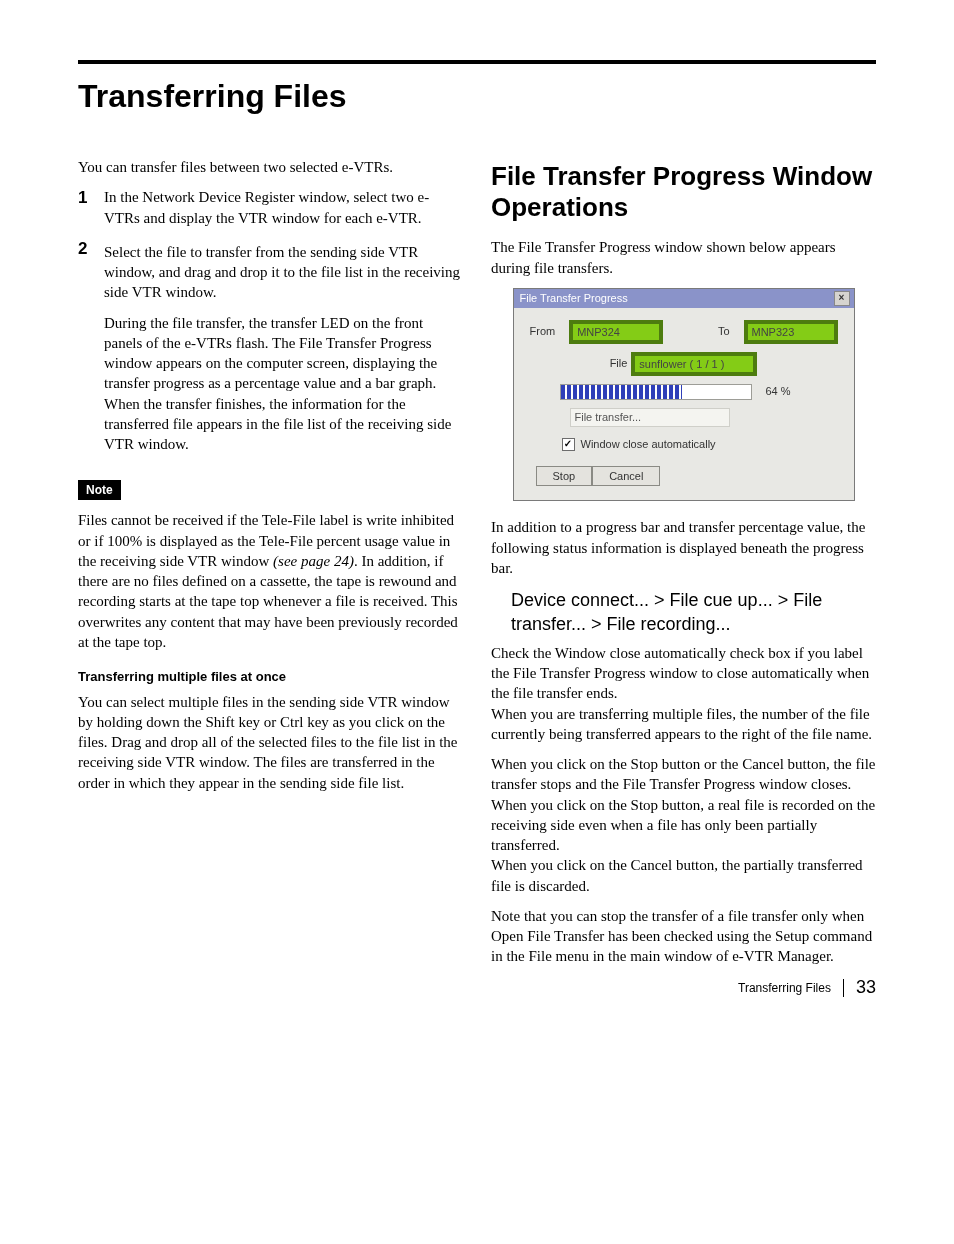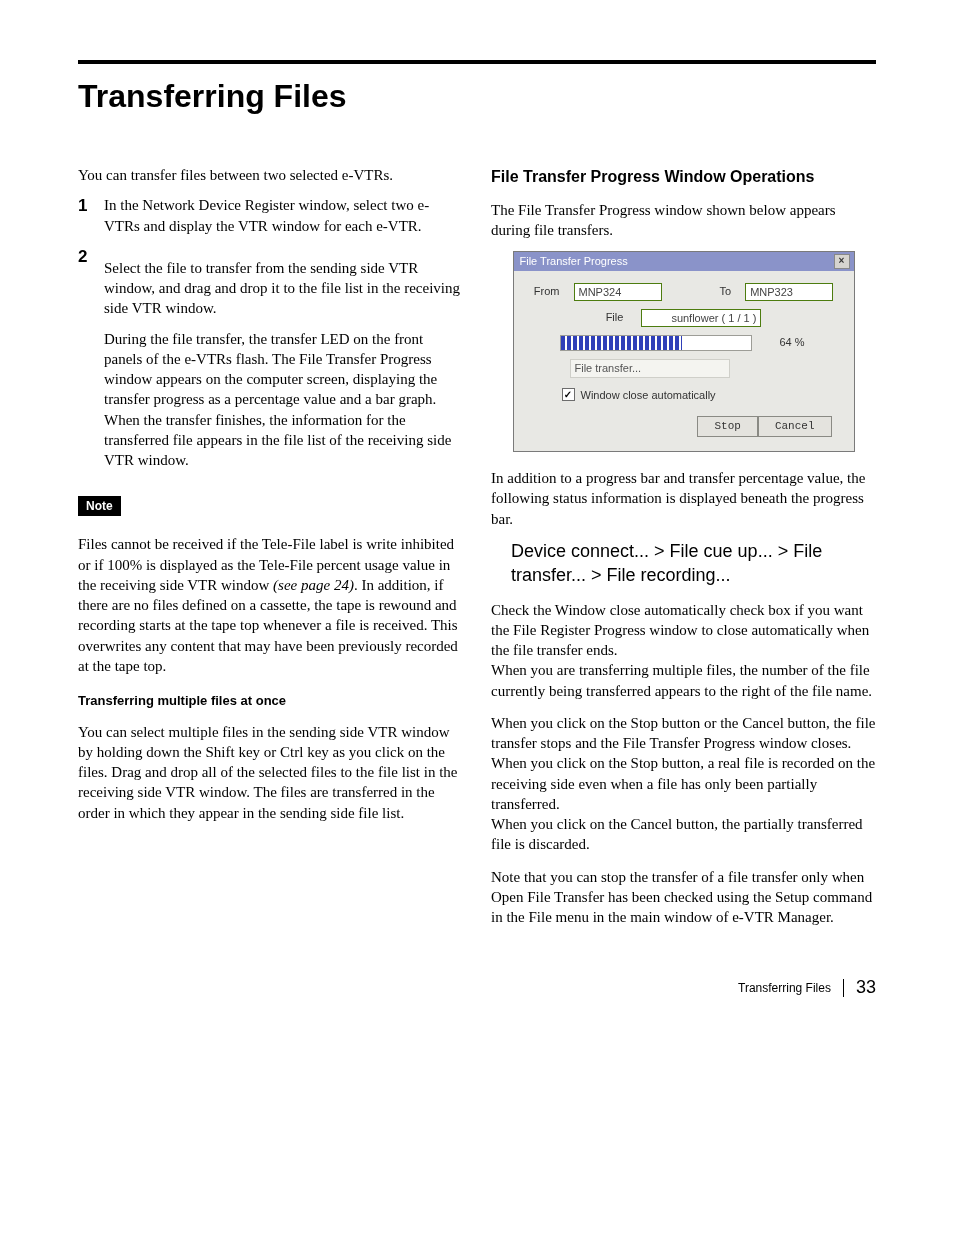--- a/index.html
+++ b/index.html
@@ -28,21 +28,21 @@
   }
   .columns {
     display: flex;
     gap: 28px;
   }
   .col {
     flex: 1;
     font-size: 15px;
     line-height: 1.35;
   }
-  .col p { margin: 12px 0 10px 0; }
+  .col p { margin: 4px 0 10px 0; }
   .step {
     display: flex;
     gap: 10px;
     margin-bottom: 10px;
   }
   .step .num {
     font-family: Arial, Helvetica, sans-serif;
     font-weight: bold;
     font-size: 17px;
     width: 16px;
@@ -54,24 +54,24 @@
     background: #000;
     color: #fff;
     font-family: Arial, Helvetica, sans-serif;
     font-size: 12px;
     font-weight: bold;
     padding: 2px 8px;
     margin: 6px 0 6px 0;
   }
   .h2 {
     font-family: Arial, Helvetica, sans-serif;
-    font-size: 16px;
+    font-size: 26px;
     font-weight: bold;
     line-height: 1.2;
-    margin: 14px 0 14px 0;
+    margin: 8px 0 14px 0;
   }
   .h3 {
     font-family: Arial, Helvetica, sans-serif;
     font-size: 13px;
     font-weight: bold;
     margin: 16px 0 6px 0;
   }
   .italic { font-style: italic; }
   .status-seq {
     font-family: Arial, Helvetica, sans-serif;
@@ -108,26 +108,26 @@
     text-align: center;
     font-weight: bold;
   }
   .dlgbody {
     padding: 12px 16px 10px 16px;
   }
   .row {
     display: flex;
     align-items: center;
     margin-bottom: 8px;
-    gap: 18px;
+    gap: 4px;
   }
   .row.center { justify-content: center; }
   .fld {
-    background: #ffffff;
-    border: 1px solid #4d7c0f;
+    background: #84cc16;
+    border: 4px solid #4d7c0f;
     padding: 1px 4px;
     height: 14px;
     line-height: 14px;
     min-width: 78px;
     color: #444;
   }
   .lbl { color: #333; }
   .progtrack {
     flex: 1;
     height: 14px;
@@ -149,21 +149,21 @@
     color:#555;
     margin-left: 40px;
     margin-bottom: 10px;
   }
   .chk { display:flex; align-items:center; gap:6px; margin-left:32px; margin-bottom:14px; color:#333;}
   .chkbox {
     width:11px; height:11px; border:1px solid #6d6d6d; background:#fff;
     display:flex; align-items:center; justify-content:center;
     font-size:10px; line-height:10px; font-weight:bold; color:#000;
   }
-  .btnrow { display:flex; justify-content:flex-end; padding: 0 6px 4px 6px; font-family: Liberation Mono, monospace;}
+  .btnrow { display:flex; justify-content:flex-start; padding: 0 6px 4px 6px;}
   .btn {
     border:1px solid #8a8a84; background:#e4e3de;
     padding: 2px 16px; font-size:11px; color:#333;
   }
   .footer {
     position: absolute;
     bottom: 34px;
     right: 78px;
     font-family: Arial, Helvetica, sans-serif;
     font-size: 12px;
@@ -221,21 +221,21 @@
         <div class="dlgbody">
           <div class="row" style="justify-content:center; gap:14px;">
             <span class="lbl">From</span>
             <span class="fld">MNP324</span>
             <span style="width:30px;"></span>
             <span class="lbl">To</span>
             <span class="fld">MNP323</span>
           </div>
           <div class="row center">
             <span class="lbl">File</span>
-            <span class="fld" style="min-width:110px;text-align:right;">sunflower ( 1 / 1 )</span>
+            <span class="fld" style="min-width:110px;">sunflower ( 1 / 1 )</span>
           </div>
           <div class="row" style="margin-left:30px;">
             <div class="progtrack">
               <div class="progfill" style="width:64%;"></div>
             </div>
             <span class="progpct">64 %</span>
           </div>
           <div class="statline">File transfer...</div>
           <div class="chk">
             <span class="chkbox">✓</span>
@@ -243,21 +243,21 @@
           </div>
           <div class="btnrow">
             <span class="btn">Stop</span>
             <span class="btn">Cancel</span>
           </div>
         </div>
       </div>
 
       <p>In addition to a progress bar and transfer percentage value, the following status information is displayed beneath the progress bar.</p>
       <div class="status-seq">Device connect... &gt; File cue up... &gt; File transfer... &gt; File recording...</div>
-      <p style="margin-bottom:0;">Check the Window close automatically check box if you want the File Register Progress window to close automatically when the file transfer ends.</p>
+      <p style="margin-bottom:0;">Check the Window close automatically check box if you label the File Transfer Progress window to close automatically when the file transfer ends.</p>
       <p style="margin-top:0;">When you are transferring multiple files, the number of the file currently being transferred appears to the right of the file name.</p>
 
       <p style="margin-bottom:0;">When you click on the Stop button or the Cancel button, the file transfer stops and the File Transfer Progress window closes.</p>
       <p style="margin-top:0;margin-bottom:0;">When you click on the Stop button, a real file is recorded on the receiving side even when a file has only been partially transferred.</p>
       <p style="margin-top:0;">When you click on the Cancel button, the partially transferred file is discarded.</p>
       <p>Note that you can stop the transfer of a file transfer only when Open File Transfer has been checked using the Setup command in the File menu in the main window of e-VTR Manager.</p>
     </div>
   </div>
 
   <div class="footer">

